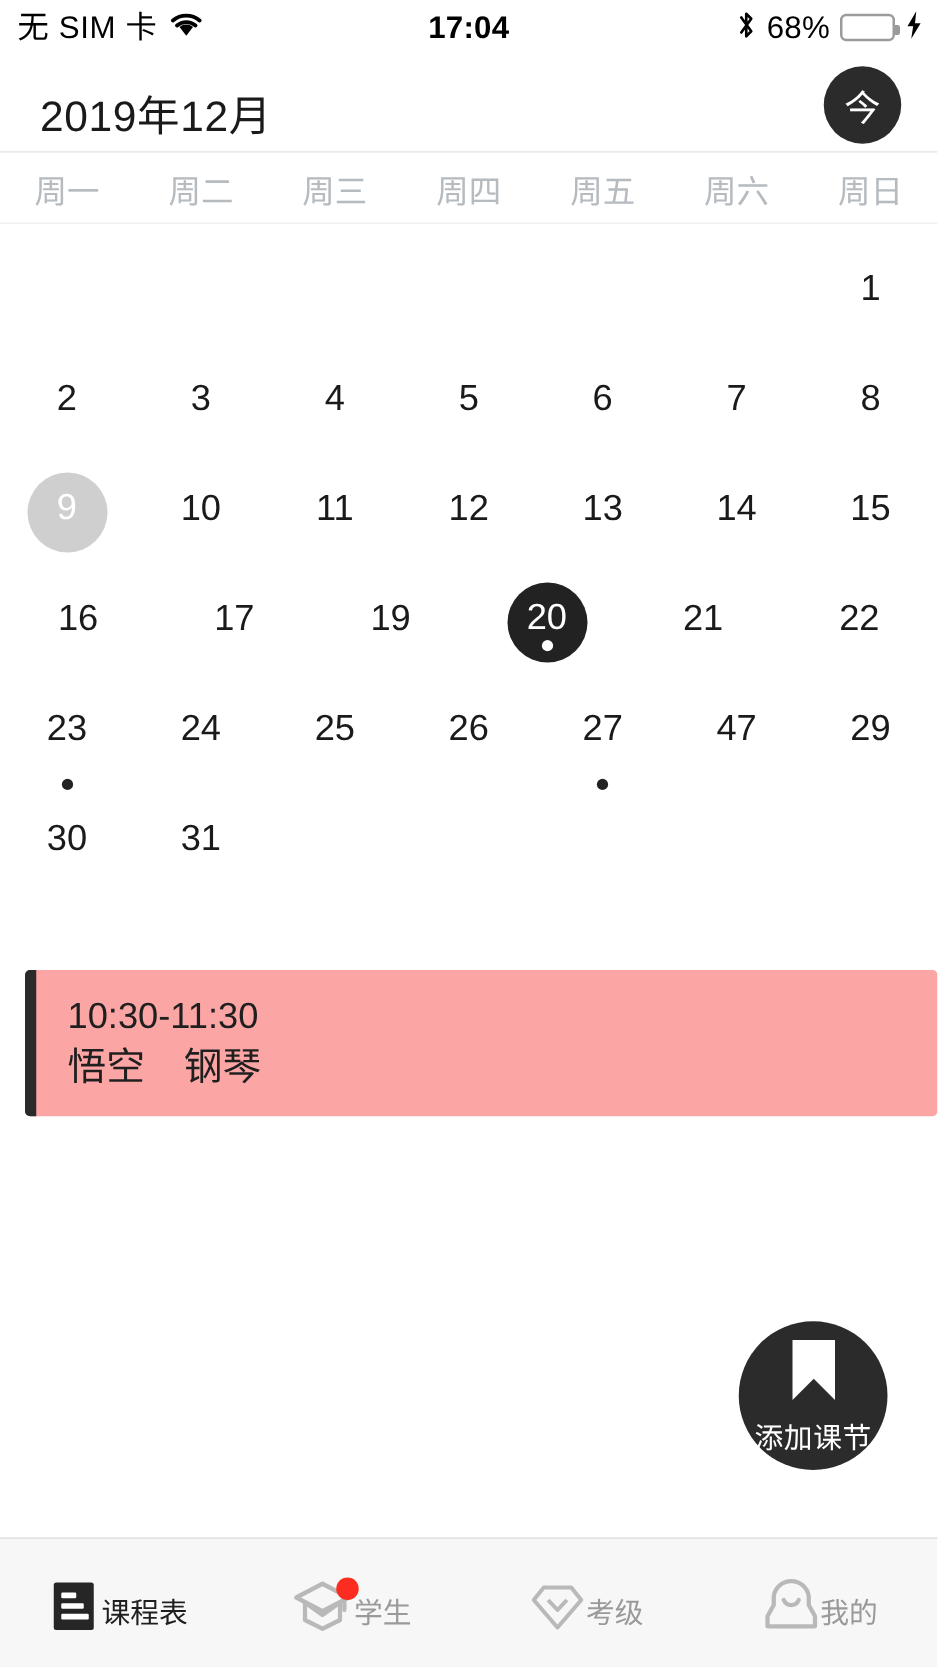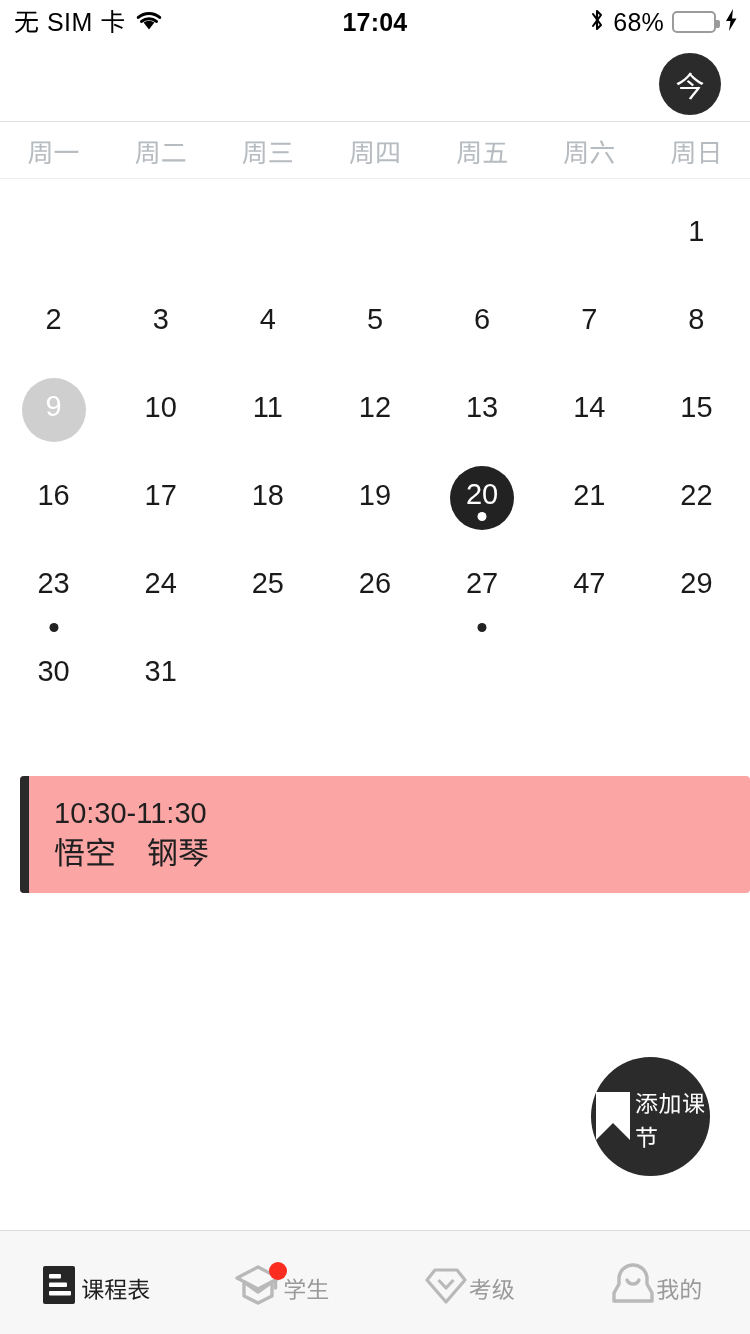--- a/index.html
+++ b/index.html
@@ -110,21 +110,21 @@
     background:#2a2a2a; border-radius:4px 0 0 4px;
   }
   .event-time { font-size:29px; color:#1f1f1f; line-height:1.35; }
   .event-desc { font-size:31px; color:#1f1f1f; line-height:1.35; }
 
   
   .fab {
     position:absolute; left:591px; top:1057px;
     width:119px; height:119px; border-radius:50%;
     background:#2b2b2b; cursor:pointer;
-    display:flex; flex-direction:row; align-items:center; justify-content:center;
+    display:flex; flex-direction:column; align-items:center; justify-content:center;
   }
   .fab-icon { margin-top:2px; }
   .fab-label { font-size:23px; color:#ffffff; margin-top:4px; letter-spacing:0.5px; }
 
   
   .tabbar {
     position:absolute; left:0; bottom:0; width:750px; height:104px;
     background:#f7f7f7; border-top:1px solid #dcdcdc;
     display:flex;
   }
@@ -175,20 +175,21 @@
       </span>
       <span>
         <svg width="14" height="24" viewBox="0 0 14 24">
           <path d="M9 1 L2 13 L6.5 13 L5 23 L12.5 10.5 L8 10.5 Z" fill="#000"></path>
         </svg>
       </span>
     </div>
   </div>
 
   <div class="header">
+    <div class="month-title">2019年12月</div>
     <div class="today-btn">
       <span>今</span>
     </div>
   </div>
 
   <div class="weekdays" id="weekdays">
       <div class="weekday">周一</div>
       <div class="weekday">周二</div>
       <div class="weekday">周三</div>
       <div class="weekday">周四</div>
@@ -315,25 +316,20 @@
             <span class="day-num">16</span>
           </div>
         </div>
         <div class="cal-cell">
           <div class="day-circle">
             <span class="day-num">17</span>
           </div>
         </div>
         <div class="cal-cell">
           <div class="day-circle">
-            <span class="day-num">18</span>
-          </div>
-        </div>
-        <div class="cal-cell">
-          <div class="day-circle">
             <span class="day-num">19</span>
           </div>
         </div>
         <div class="cal-cell">
           <div class="day-circle selected">
             <span class="day-num">20</span>
             <span class="evt-dot"></span>
           </div>
         </div>
         <div class="cal-cell">

